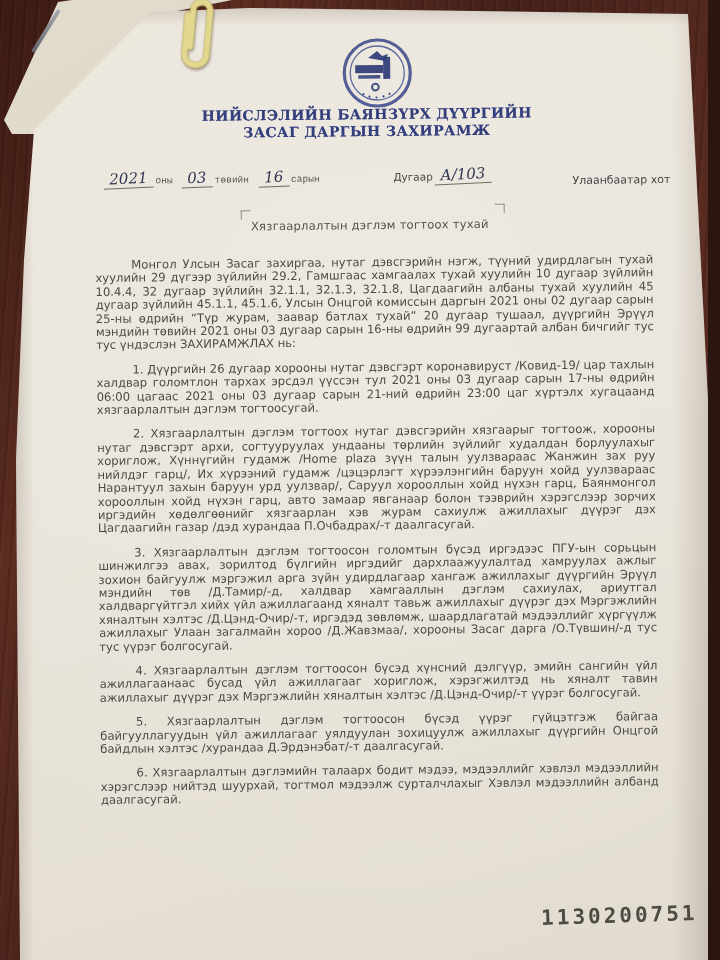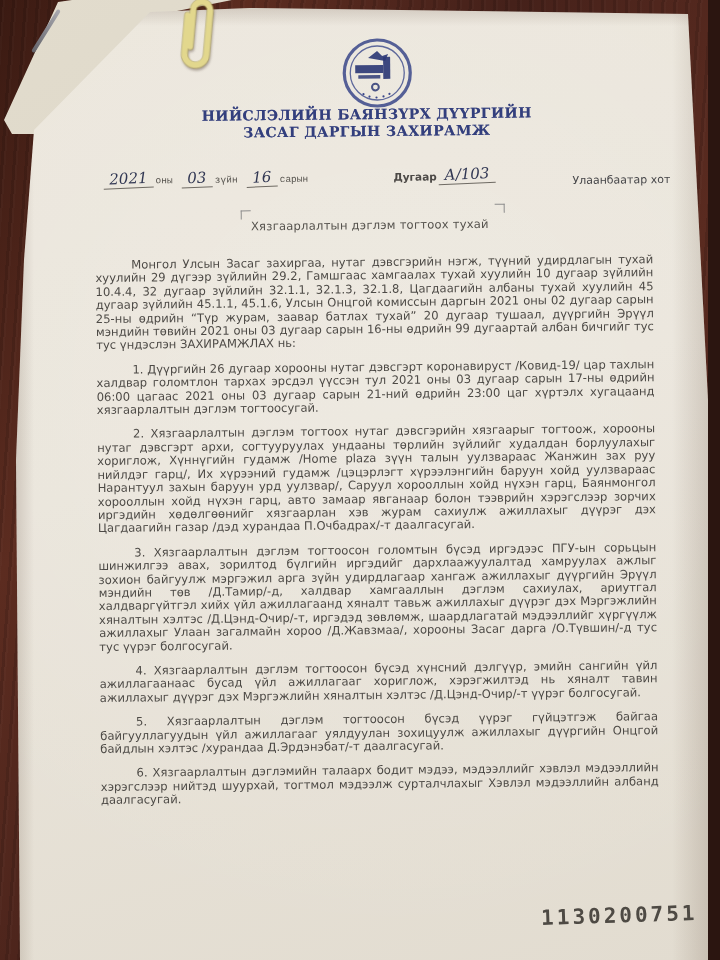--- a/index.html
+++ b/index.html
@@ -43,21 +43,21 @@
     font-family:"DejaVu Serif","Liberation Serif",serif;font-weight:bold;
     color:#333f7d;font-size:14px;line-height:17px;letter-spacing:.4px;
     text-shadow:0 0 .5px rgba(51,63,125,.55);}
 
   .date-left{position:absolute;left:106px;top:165px;display:flex;align-items:flex-end;}
   .date-mid{position:absolute;left:396px;top:164px;display:flex;align-items:flex-end;}
   .hw{font-family:"DejaVu Serif","Liberation Serif",serif;font-style:italic;
     font-size:15px;color:#313753;border-bottom:1px solid #6e6a63;
     padding:0 6px 0 6px;transform:translateY(2px) rotate(-2deg);}
   .fl{font-size:9.5px;color:#55524d;margin:0 9px 0 2px;font-family:Liberation Mono, monospace;}
-  .fl2{font-size:10.5px;color:#4c4946;margin-right:2px;font-weight:bold;}
+  .fl2{font-size:10.5px;color:#4c4946;margin-right:2px;}
   .city{position:absolute;left:575px;top:176px;font-size:11px;color:#454548;}
 
   .doc-title{position:absolute;left:2px;top:218px;width:740px;text-align:center;
     font-size:11.6px;color:#55524d;letter-spacing:.2px;}
   .mark{position:absolute;width:9px;height:8px;}
   .mark-l{left:243px;top:209px;border-left:1.5px solid #8d8d8d;border-top:1.5px solid #8d8d8d;}
   .mark-r{left:497px;top:205px;border-right:1.5px solid #8d8d8d;border-top:1.5px solid #8d8d8d;}
 
   .body-text{position:absolute;left:97px;top:256px;width:558px;
     font-size:11.6px;line-height:13.4px;text-align:justify;color:#4d4a46;}
@@ -102,21 +102,21 @@
 
     <div class="org">
       <div>НИЙСЛЭЛИЙН БАЯНЗҮРХ ДҮҮРГИЙН</div>
       <div>ЗАСАГ ДАРГЫН ЗАХИРАМЖ</div>
     </div>
 
     <div class="date-left">
       <span class="hw">2021</span>
       <span class="fl">оны</span>
       <span class="hw">03</span>
-      <span class="fl">зүйн</span>
+      <span class="fl">төвийн</span>
       <span class="hw">16</span>
       <span class="fl">сарын</span>
     </div>
 
     <div class="date-mid">
       <span class="fl2">Дугаар</span>
       <span class="hw">А/103</span>
     </div>
 
     <div class="city">Улаанбаатар хот</div>

